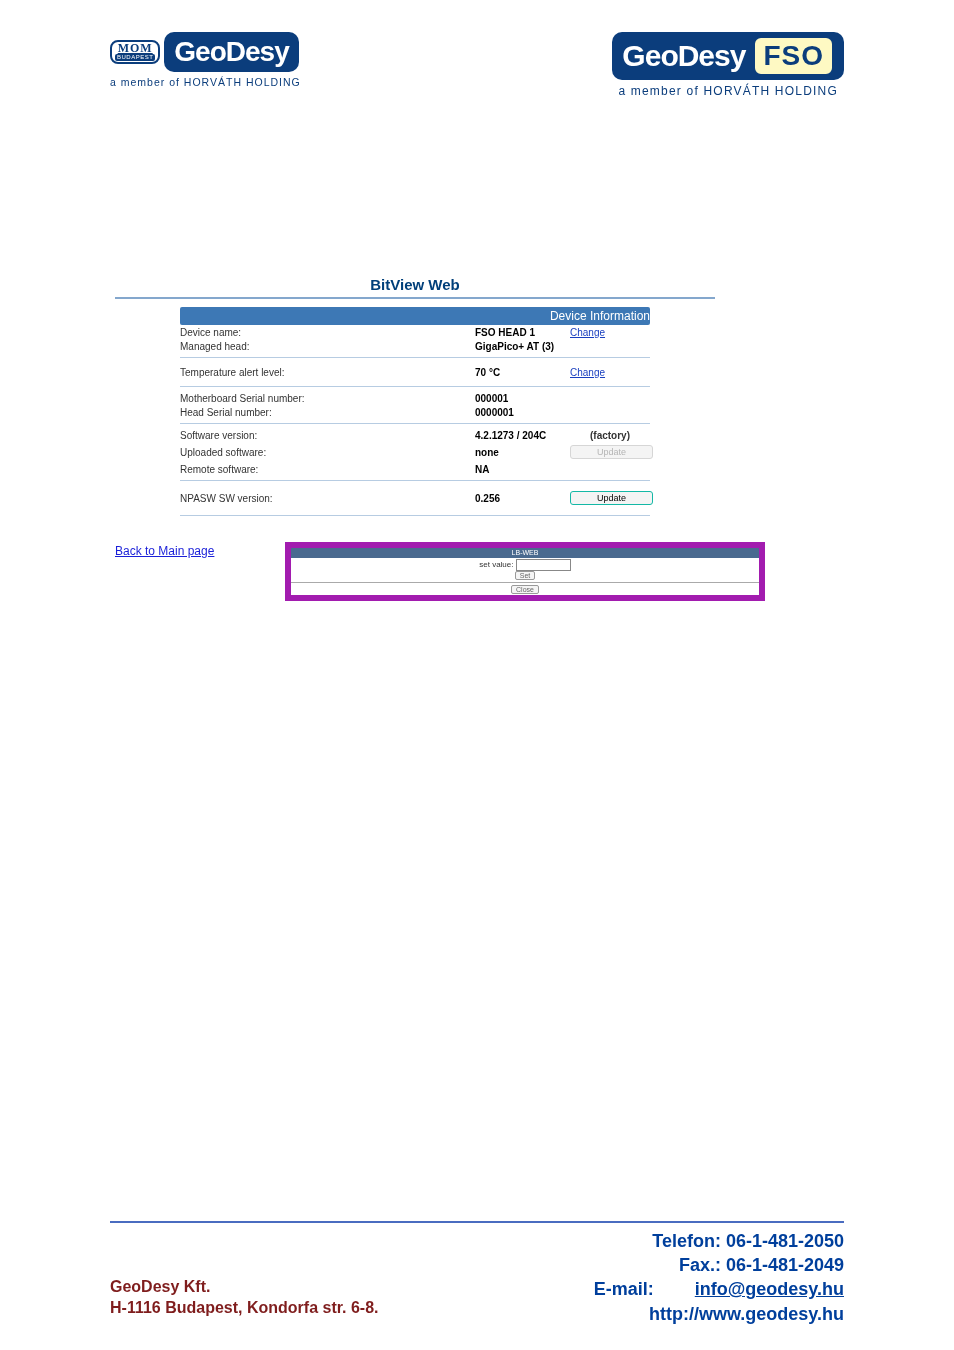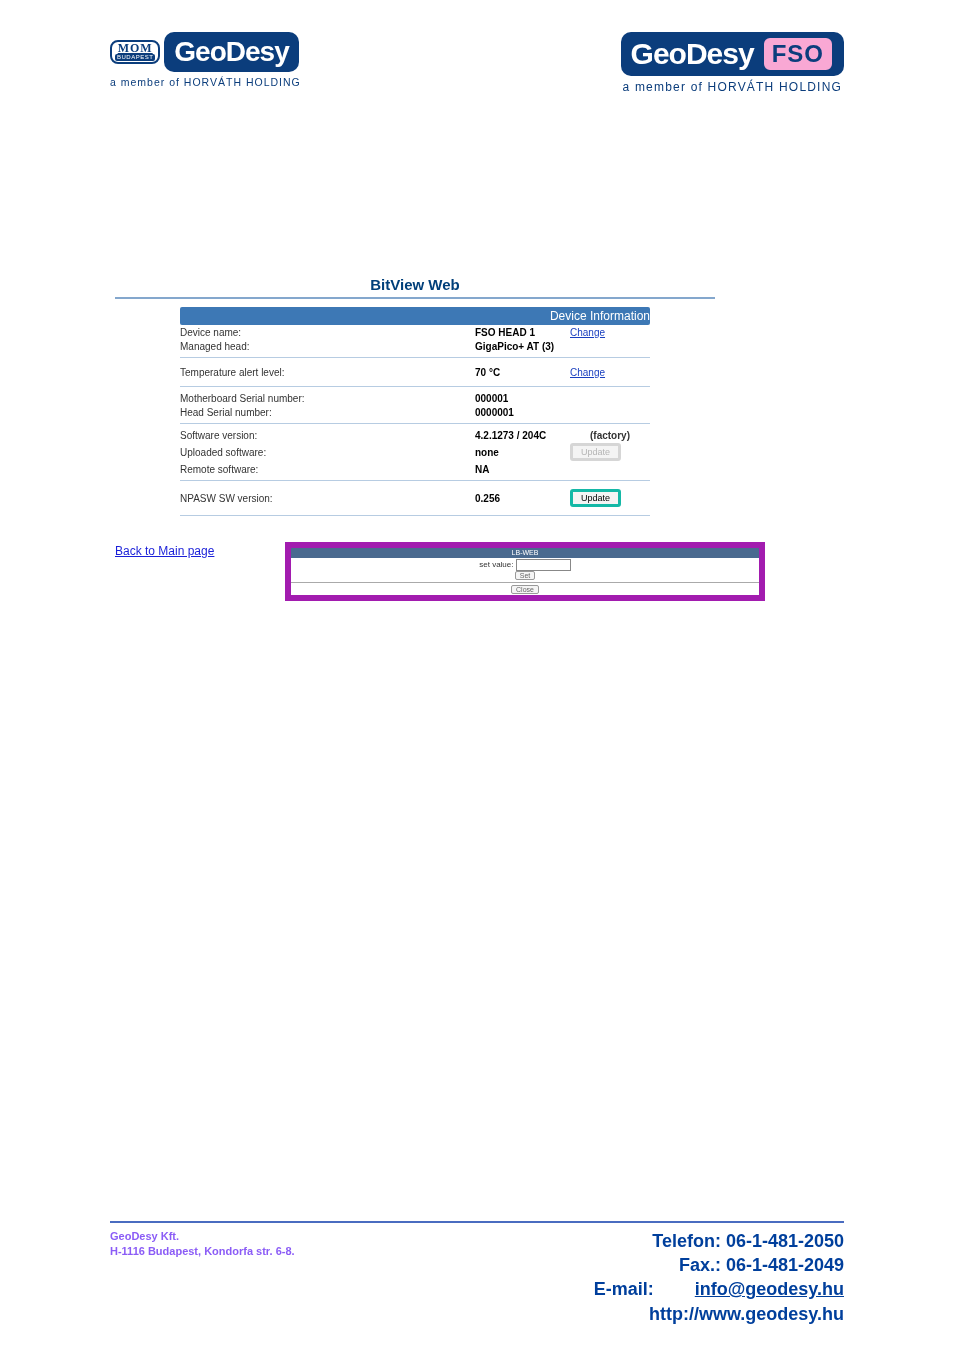--- a/index.html
+++ b/index.html
@@ -70,24 +70,24 @@
     font-family: Verdana, Geneva, sans-serif;
     font-size: 30px;
     font-weight: bold;
     padding: 4px 10px;
     border-radius: 10px;
     letter-spacing: -1px;
     display: inline-flex;
     align-items: center;
   }
   .fso-pill {
-    background: #f9a8d4;
+    background: #fef9c3;
     color: #0b3d7c;
     font-weight: bold;
-    font-size: 24px;
+    font-size: 28px;
     padding: 2px 8px;
     border-radius: 8px;
     margin-left: 8px;
     border: 2px solid #0b3d7c;
     letter-spacing: 1px;
   }
   .tagline {
     color: #0b3d7c;
     font-size: 10.5px;
     margin-top: 4px;
@@ -154,24 +154,24 @@
     text-decoration: underline;
     font-size: 10px;
     cursor: pointer;
   }
   .divider {
     border-top: 1px solid #b7cce2;
     margin: 4px 0;
   }
   .btn-mini {
     background: #f4f4f4;
-    border: 3px solid #14b8a6;
+    border: 1px solid #14b8a6;
     border-radius: 3px;
     font-size: 9px;
-    padding: 1px 8px;
+    padding: 1px 26px;
     cursor: pointer;
   }
   .btn-mini.disabled {
     color: #b5b5b5;
     border-color: #d6d6d6;
     cursor: default;
   }
   .factory {
     font-weight: bold;
     font-size: 10px;
@@ -232,24 +232,25 @@
   }
   .footer-line {
     border-top: 2px solid #4a6cc0;
     margin-bottom: 6px;
   }
   .footer-row {
     display: flex;
     justify-content: space-between;
   }
   .footer-left {
-    color: #8b5cf6;
-    font-weight: bold;
-    font-size: 11px;
+    color: #7f1d1d;
+    font-weight: bold;
+    font-size: 16px;
     line-height: 1.35;
+    margin-top: 47px;
   }
   .footer-right {
     color: #003f9c;
     font-weight: bold;
     font-size: 18px;
     text-align: right;
     line-height: 1.35;
   }
   .footer-right a {
     color: #003f9c;

